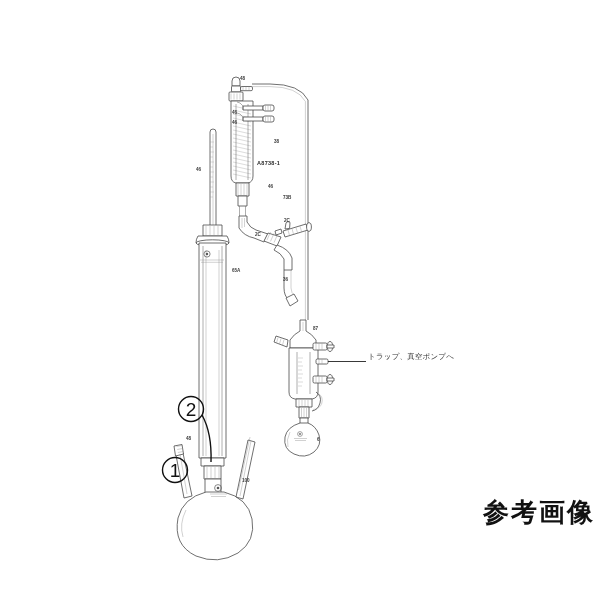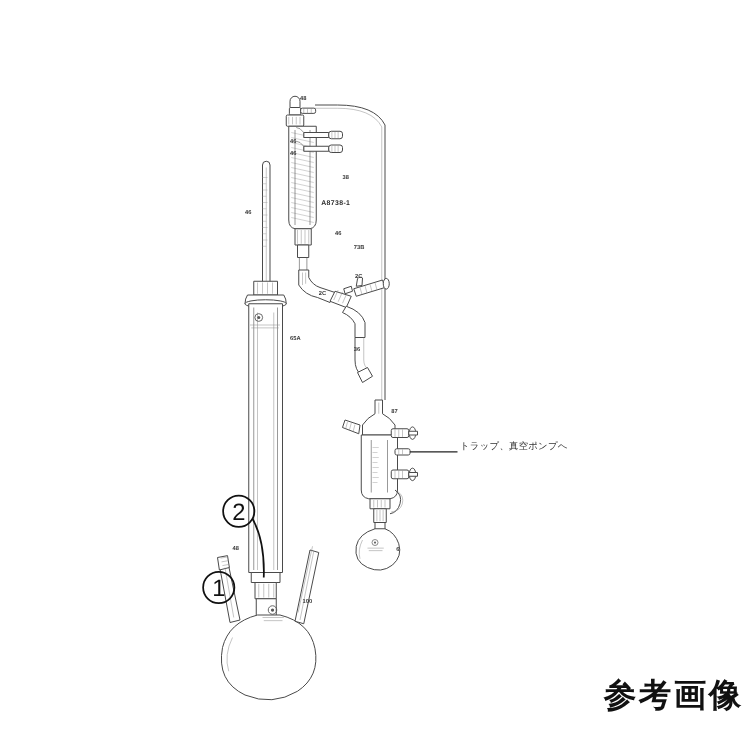--- a/index.html
+++ b/index.html
@@ -23,21 +23,20 @@
     font-size:7.5px;
     letter-spacing:0.2px;
     color:#333;
   }
   #ref-image-label{
     left:483px;top:495px;
     font-size:26px;
     font-weight:700;
     letter-spacing:2px;
     color:#111;
-    margin-top:44px;
   }
   .code-label{
     position:absolute;
     left:257px;top:160px;
     font-size:5.5px;
     font-weight:700;
     color:#2a2a2a;
     letter-spacing:0.3px;
   }
   .part-num{

